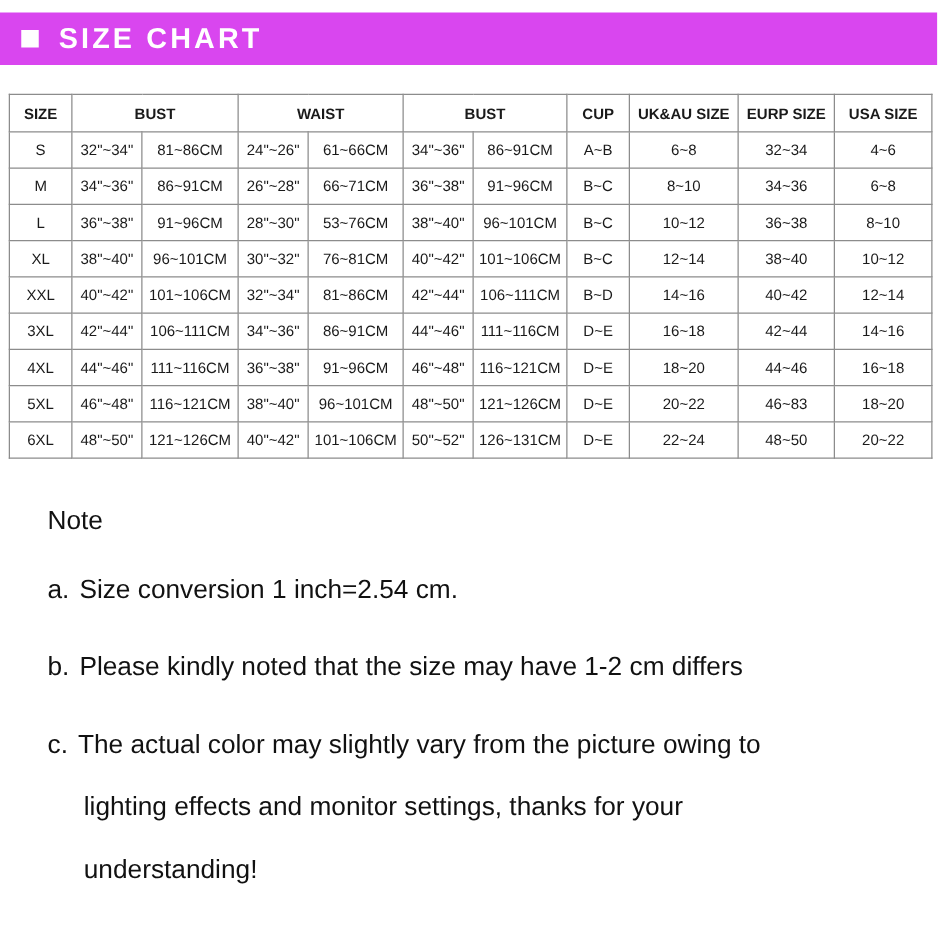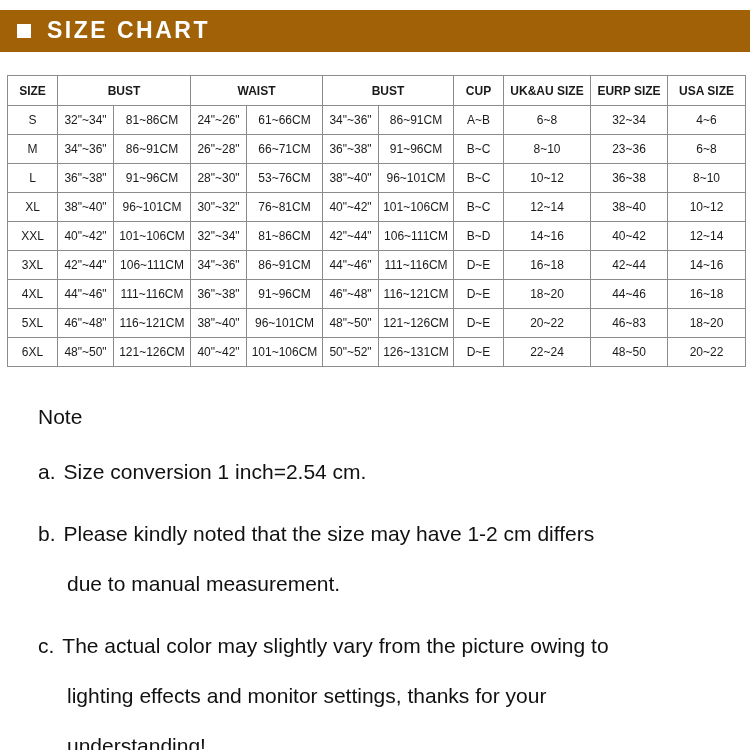--- a/index.html
+++ b/index.html
@@ -13,21 +13,21 @@
     height: 750px;
     background: #ffffff;
     font-family: "Liberation Sans", sans-serif;
     color: #1a1a1a;
     overflow: hidden;
   }
   .title-bar {
     margin-top: 10px;
     height: 42px;
     width: 750px;
-    background: #a16207;
+    background: #d946ef;
     display: flex;
     align-items: center;
     box-sizing: border-box;
     padding-left: 17px;
   }
   .title-bar .bullet {
     width: 14px;
     height: 14px;
     background: #ffffff;
     display: inline-block;
@@ -141,21 +141,21 @@
         <tr>
           <td>M</td>
           <td>34"~36"</td>
           <td>86~91CM</td>
           <td>26"~28"</td>
           <td>66~71CM</td>
           <td>36"~38"</td>
           <td>91~96CM</td>
           <td>B~C</td>
           <td>8~10</td>
-          <td>23~36</td>
+          <td>34~36</td>
           <td>6~8</td>
         </tr>
         <tr>
           <td>L</td>
           <td>36"~38"</td>
           <td>91~96CM</td>
           <td>28"~30"</td>
           <td>53~76CM</td>
           <td>38"~40"</td>
           <td>96~101CM</td>
@@ -246,21 +246,20 @@
   </table>
 
   <div class="notes">
     <div class="note-heading">Note</div>
     <div id="notes-items">
         <div class="note-item">
           <div class="note-line"><span class="note-label">a.</span>Size conversion 1 inch=2.54 cm.</div>
         </div>
         <div class="note-item">
           <div class="note-line"><span class="note-label">b.</span>Please kindly noted that the size may have 1-2 cm differs</div>
-          <div class="note-line cont">due to manual measurement.</div>
         </div>
         <div class="note-item">
           <div class="note-line"><span class="note-label">c.</span>The actual color may slightly vary from the picture owing to</div>
           <div class="note-line cont">lighting effects and monitor settings, thanks for your</div>
           <div class="note-line cont">understanding!</div>
         </div>
       </div>
   </div>
 
 </div>

